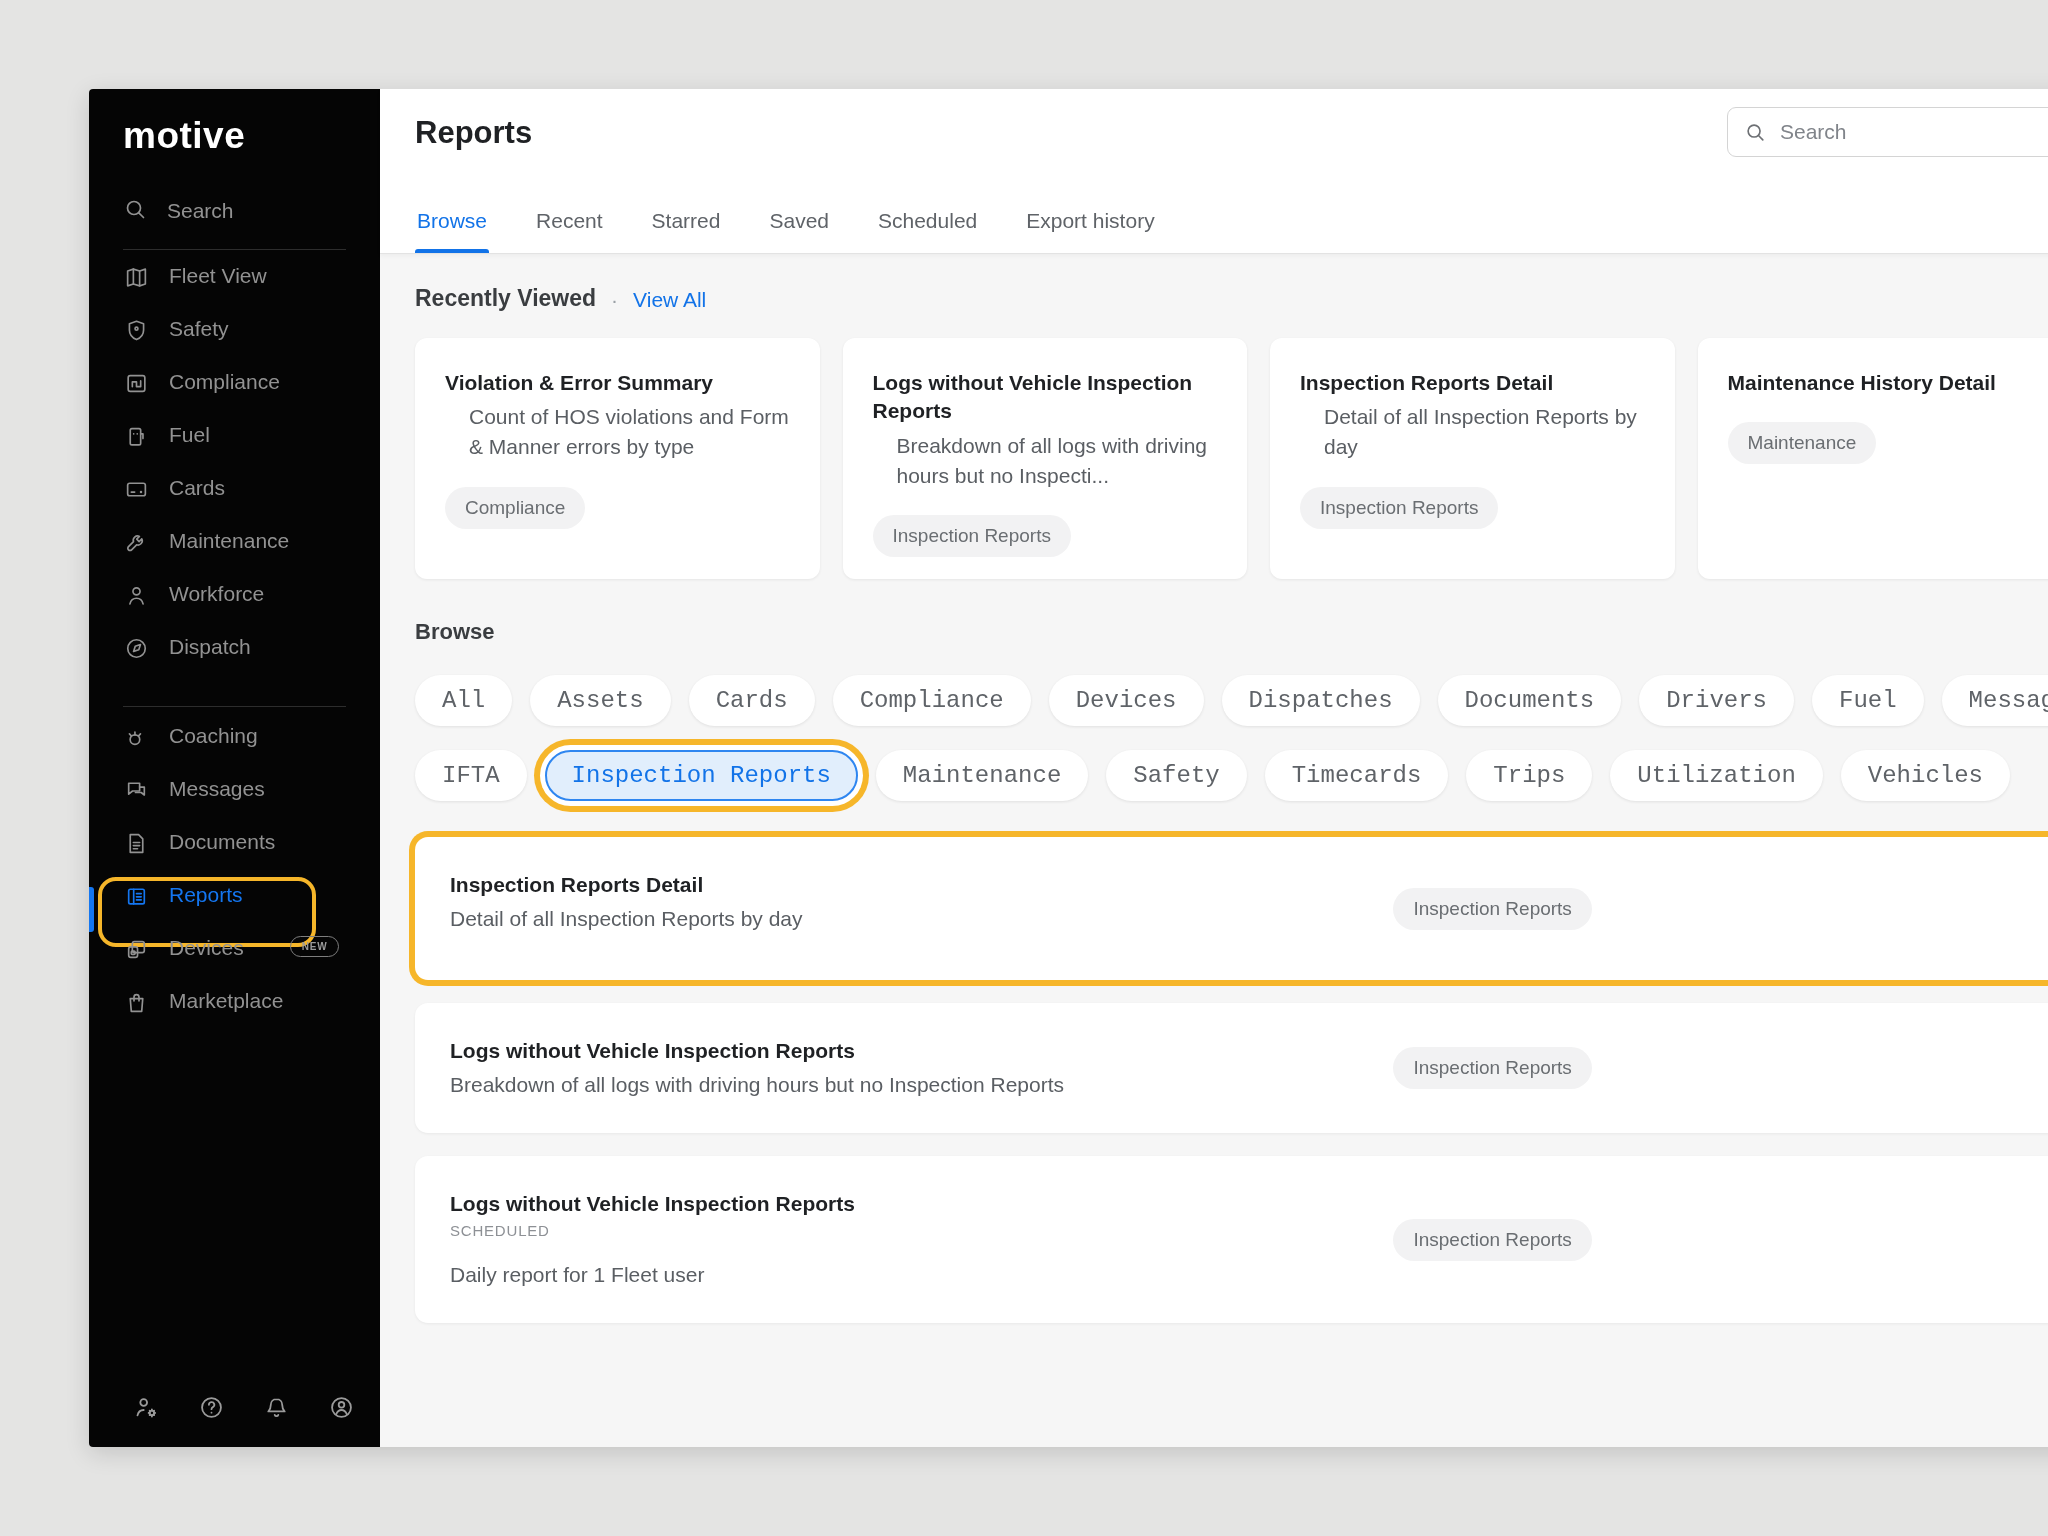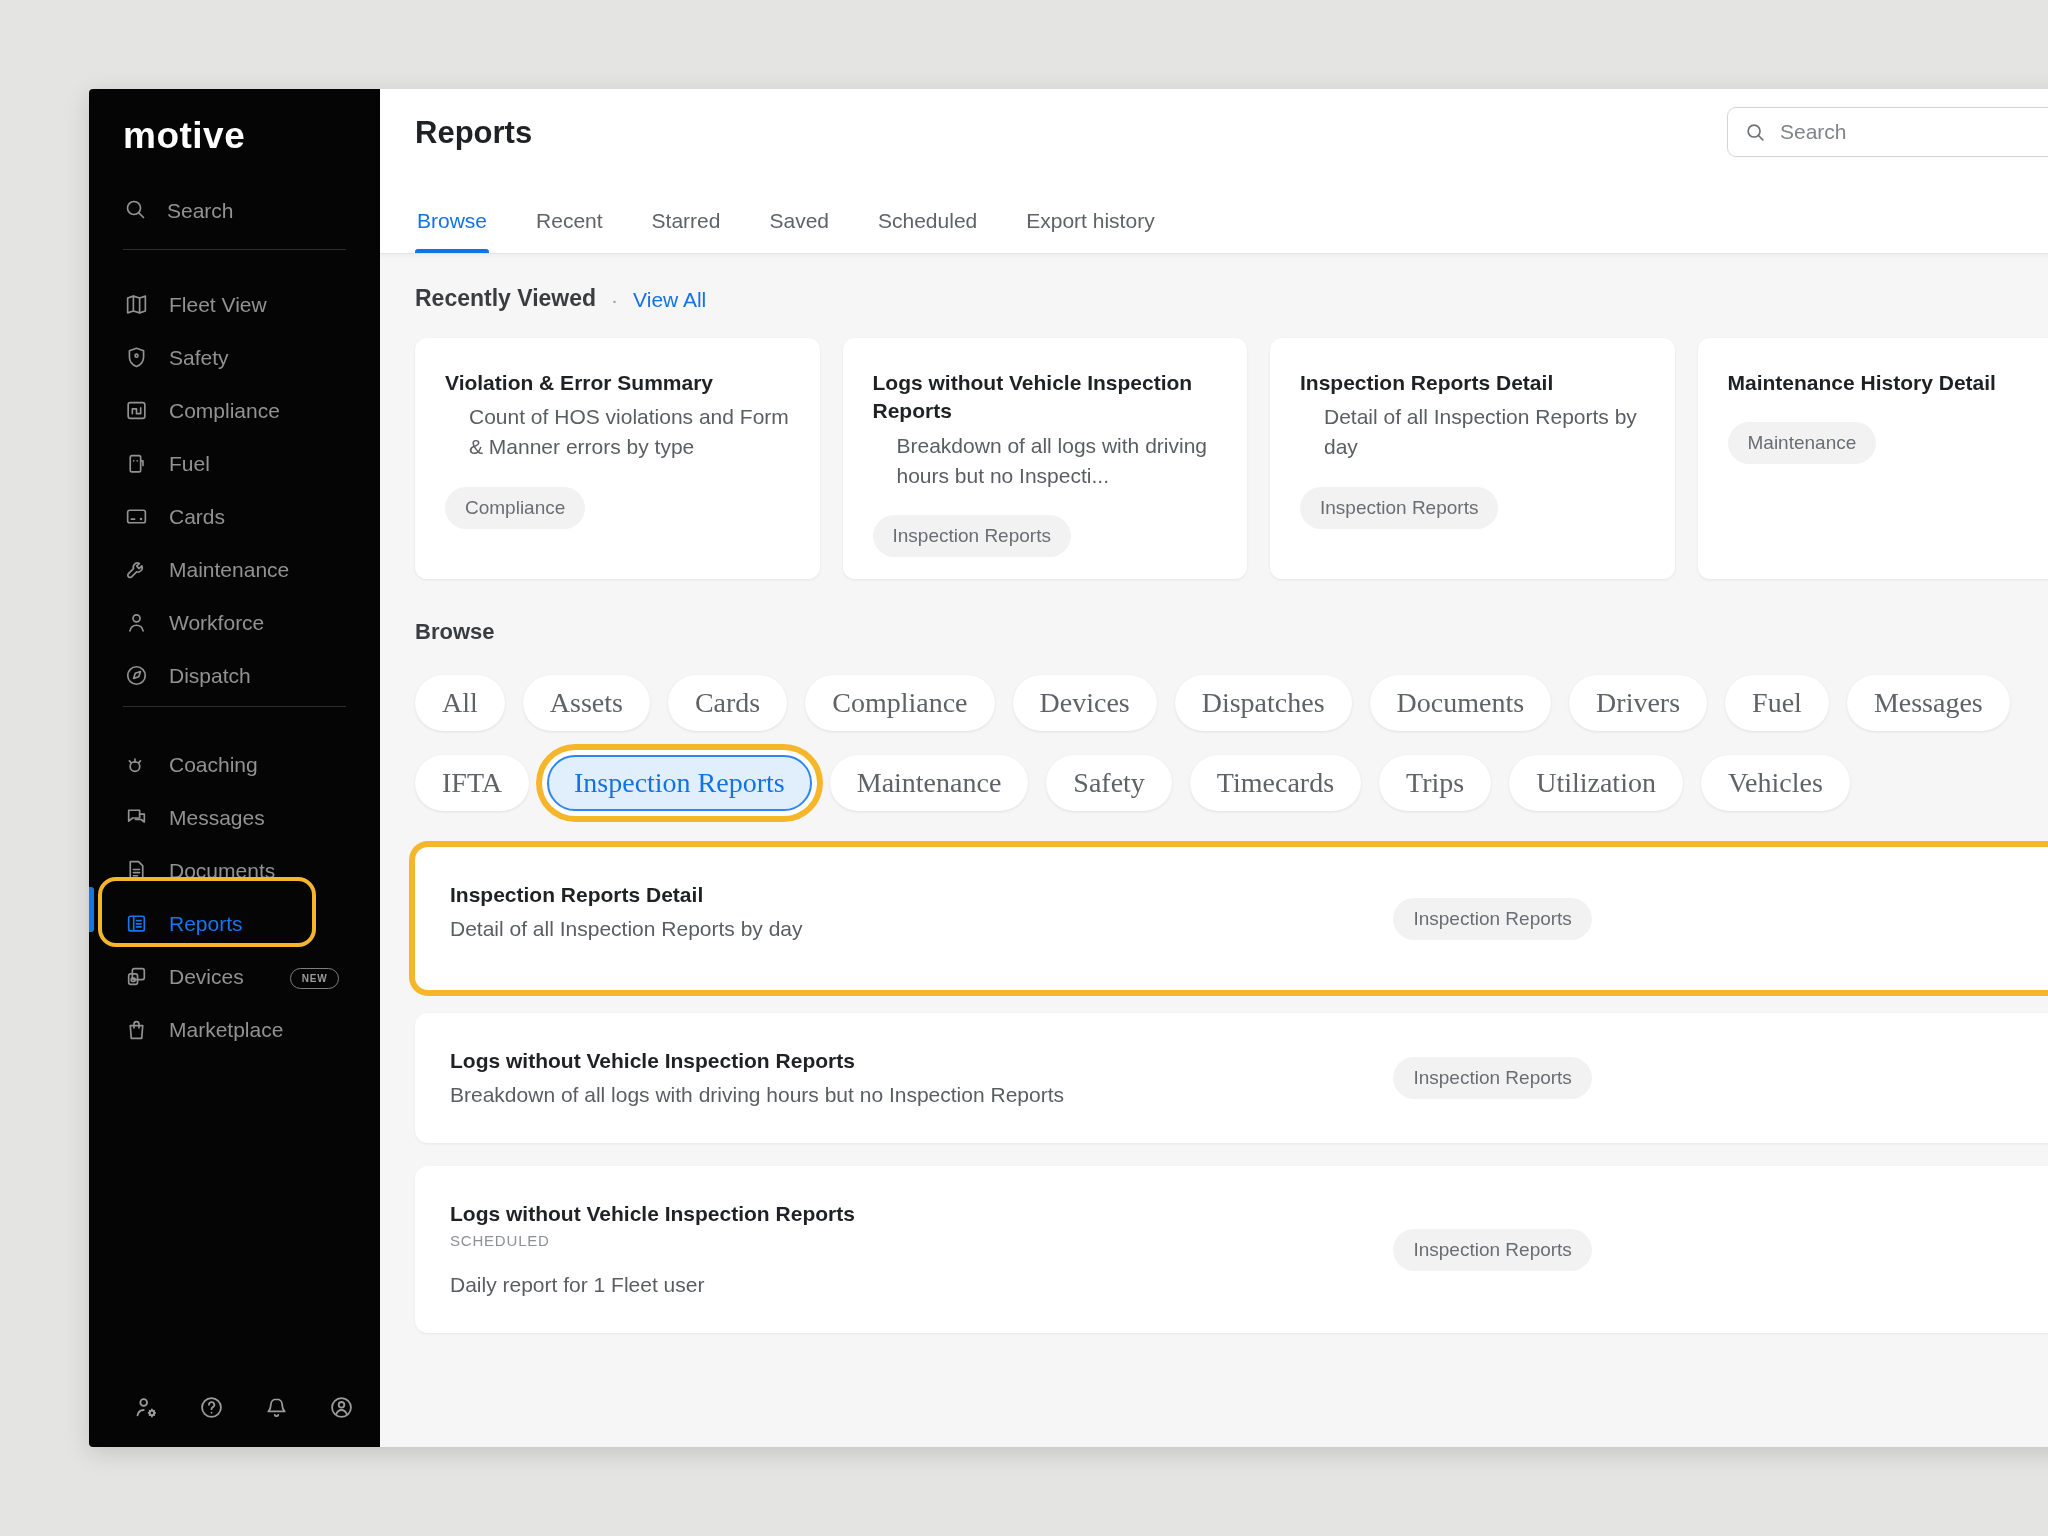--- a/index.html
+++ b/index.html
@@ -18,21 +18,21 @@
     box-shadow:0 6px 24px rgba(0,0,0,.14);}
   
   .sidebar{width:291px;flex:0 0 291px;background:#050505;color:var(--side-text);
     display:flex;flex-direction:column;position:relative;}
   .logo{margin:26px 0 0 34px;color:#fff;font-size:37px;font-weight:800;letter-spacing:.5px;}
   .side-search{margin:34px 0 0 34px;display:flex;align-items:center;gap:20px;height:40px;
     font-size:21px;cursor:pointer;}
   .side-divider{height:1px;background:#2d2d2d;margin:18px 34px 0 34px;}
   .nav{margin-top:14px;}
   .nav.second{margin-top:17px;}
-  .nav-item{height:53px;display:flex;align-items:flex-end;gap:20px;padding-left:34px;
+  .nav-item{height:53px;display:flex;align-items:flex-start;gap:20px;padding-left:34px;
     font-size:21px;color:var(--side-text);cursor:pointer;position:relative;padding-right:24px;}
   .nav-item .nicon{width:26px;height:26px;flex:0 0 26px;display:flex;align-items:center;justify-content:center;}
   .nav-item svg{width:25px;height:25px;stroke:currentColor;fill:none;stroke-width:1.6;
     stroke-linecap:round;stroke-linejoin:round;}
   .nav-item.active{color:var(--blue-bright);}
   .active-bar{position:absolute;left:0;top:4px;width:5px;height:45px;background:var(--blue-bright);
     border-radius:0 3px 3px 0;}
   .focus-ring{position:absolute;left:9px;top:-6px;width:210px;height:62px;
     border:4px solid var(--ring);border-radius:18px;pointer-events:none;}
   .new-badge{margin-left:26px;font-size:10px;letter-spacing:.8px;border:1.5px solid #7e7e7e;
@@ -66,23 +66,23 @@
   .cards{display:flex;gap:23px;margin-top:26px;}
   .card{flex:1;height:241px;background:#fff;border-radius:12px;box-shadow:0 1px 3px rgba(0,0,0,.07);
     padding:31px 30px;box-sizing:border-box;cursor:pointer;}
   .card-title{font-size:21px;font-weight:700;color:var(--ink);line-height:1.35;}
   .card-desc{font-size:21px;color:var(--sub);line-height:1.42;margin-top:5px;margin-left:24px;}
   .tag-pill{display:inline-block;background:#f2f2f3;color:#6a6e72;font-size:19px;
     border-radius:999px;padding:10px 20px;margin-top:25px;}
   .browse-heading{margin-top:40px;font-size:22px;font-weight:700;color:#3a3d40;height:30px;}
   .chips{display:flex;gap:18px;margin-top:26px;}
   .chips.row2{margin-top:24px;}
-  .chip{background:#fff;border:none;border-radius:999px;padding:12px 27px;font-size:28px;
+  .chip{background:#fff;border:none;border-radius:999px;padding:12px 27px;font-size:24px;
     color:var(--chip-text);box-shadow:0 1px 3px rgba(0,0,0,.09);cursor:pointer;
-    font-family:Liberation Serif, serif;white-space:nowrap;}
+    font-family:Liberation Mono, monospace;white-space:nowrap;}
   .chip.selected{background:#e1eefc;color:var(--blue);border:2px solid #2e86f0;padding:10px 25px;
     box-shadow:0 0 0 5px #ffffff,0 0 0 11px var(--ring);position:relative;}
   .results{margin-top:36px;display:flex;flex-direction:column;gap:23px;}
   .result-row{background:#fff;border-radius:13px;position:relative;box-shadow:0 1px 3px rgba(0,0,0,.06);
     padding:36px 35px;box-sizing:border-box;cursor:pointer;}
   .result-row.highlighted{box-shadow:0 0 0 6px var(--ring);}
   .row-title{font-size:21px;font-weight:700;color:var(--ink);}
   .row-desc{font-size:21px;color:var(--sub);margin-top:10px;}
   .row-sched{font-size:15px;letter-spacing:.8px;color:#8d9095;margin-top:6px;font-weight:400;}
   .row3 .row-desc{margin-top:24px;}

